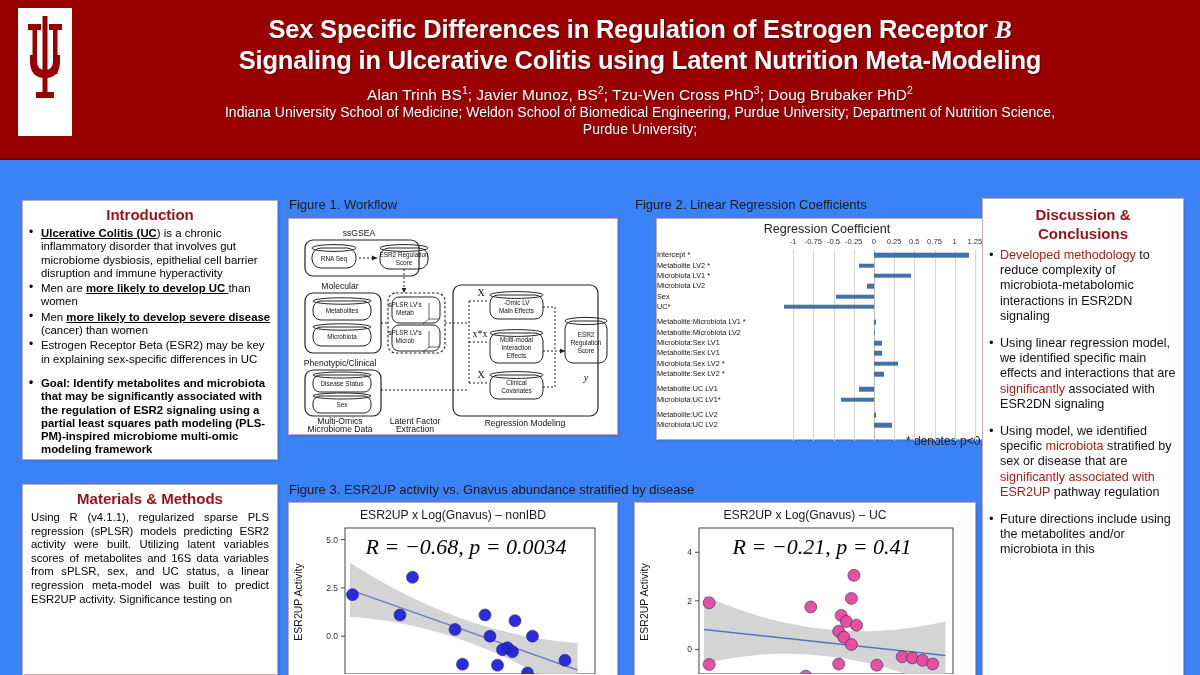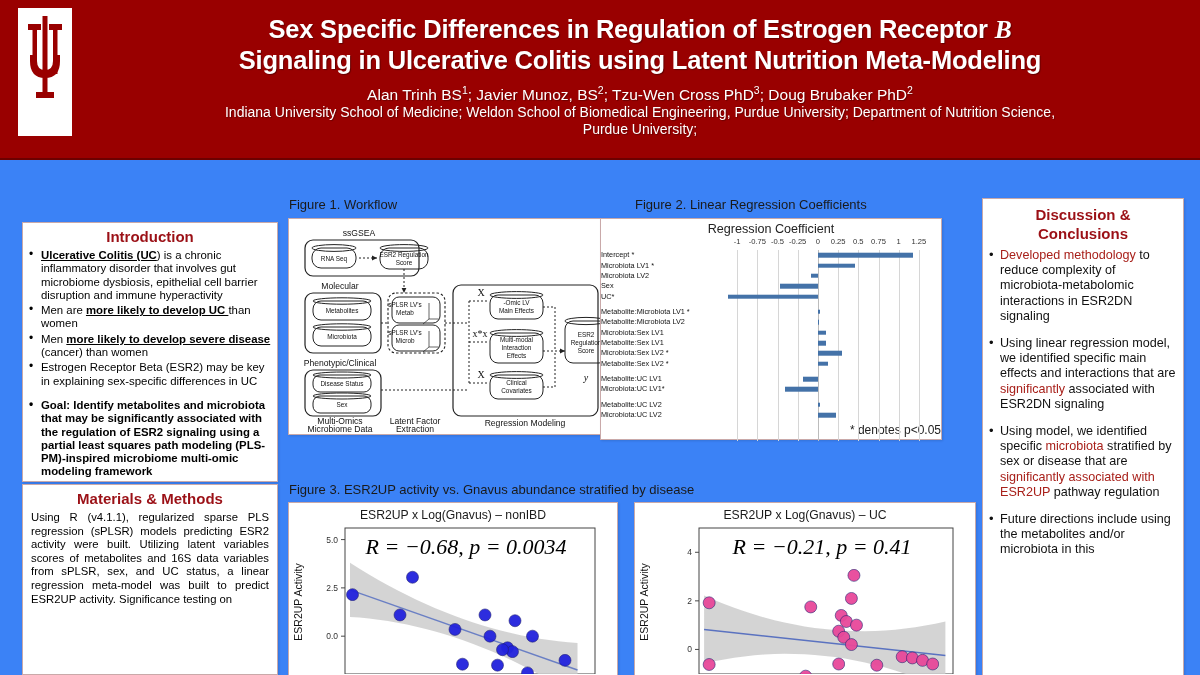--- a/index.html
+++ b/index.html
@@ -105,21 +105,21 @@
   }
 
   
   #fig1-box { left: 288px; top: 218px; width: 330px; height: 217px; }
   #fig1-inner { position:absolute; inset:4px; background:#fff; }
   .f1txt { font-size: 6.4px; fill: #111; font-family: "Liberation Sans", sans-serif; }
   .f1lbl { font-size: 8.6px; fill: #111; font-family: "Liberation Sans", sans-serif; }
   .f1big { font-size: 10px; fill: #111; font-family: "Liberation Serif", serif; }
 
   
-  #fig2-box { left: 600px; top: 218px; width: 342px; height: 222px; }
+  #fig2-box { left: 656px; top: 218px; width: 342px; height: 222px; }
   #f2-title {
     text-align: center; font-size: 12.6px; color: #222;
     margin-top: 3px;
   }
   #f2-axis {
     position: relative; height: 13px; margin: 1px 0 0 0;
   }
   #f2-axis .tk {
     position: absolute; top: 0; font-size: 7.6px; color: #333;
     transform: translateX(-50%); white-space: nowrap;
@@ -186,21 +186,21 @@
     </div>
     <div id="title-wrap">
       <div class="ttl"><span>Sex Specific Differences in Regulation of Estrogen Receptor </span><span class="ital">B</span></div>
       <div class="ttl">Signaling in Ulcerative Colitis using Latent Nutrition Meta-Modeling</div>
       <div class="authors">Alan Trinh BS<sup>1</sup>; Javier Munoz, BS<sup>2</sup>; Tzu-Wen Cross PhD<sup>3</sup>; Doug Brubaker PhD<sup>2</sup></div>
       <div class="affil">Indiana University School of Medicine; Weldon School of Biomedical Engineering, Purdue University; Department of Nutrition Science,</div>
       <div class="affil">Purdue University;</div>
     </div>
   </div>
 
-  <div class="panel" id="intro-box" style="left:22px; top:200px; width:256px; height:260px;margin-top:22px;">
+  <div class="panel" id="intro-box" style="left:22px; top:200px; width:256px; height:260px;">
     <div class="panel-title">Introduction</div>
     <ul class="bl">
       <li><span class="u">Ulcerative Colitis (UC</span>) is a chronic inflammatory disorder that involves gut microbiome dysbiosis, epithelial cell barrier disruption and immune hyperactivity</li>
       <li>Men are <span class="u">more likely to develop UC </span>than women</li>
       <li>Men <span class="u">more likely to develop severe disease</span> (cancer) than women</li>
       <li>Estrogen Receptor Beta (ESR2) may be key in explaining sex-specific differences in UC</li>
       <li class="spacer-li" style="height:7px"></li>
       <li class="b">Goal: Identify metabolites and microbiota that may be significantly associated with the regulation of ESR2 signaling using a partial least squares path modeling (PLS-PM)-inspired microbiome multi-omic modeling framework</li>
     </ul>
   </div>
@@ -351,20 +351,24 @@
           <div class="gridline" style="left: 216.9px; background: rgb(188, 188, 188);"></div>
           <div class="gridline" style="left: 237.1px;"></div>
           <div class="gridline" style="left: 257.3px;"></div>
           <div class="gridline" style="left: 277.5px;"></div>
           <div class="gridline" style="left: 297.7px;"></div>
           <div class="gridline" style="left: 317.9px;"></div>
         </div>
         <div class="f2row">
           <div class="f2lab">Intercept  *</div>
           <div class="f2bar" style="background: rgb(68, 114, 168); left: 216.9px; width: 95.344px;"></div>
+        </div>
+        <div class="f2row">
+          <div class="f2lab">Metabolite LV2 *</div>
+          <div class="f2bar" style="background: rgb(68, 114, 168); left: 201.548px; width: 15.352px;"></div>
         </div>
         <div class="f2row">
           <div class="f2lab">Microbiota LV1 *</div>
           <div class="f2bar" style="background: rgb(68, 114, 168); left: 216.9px; width: 37.168px;"></div>
         </div>
         <div class="f2row">
           <div class="f2lab"> Microbiota LV2</div>
           <div class="f2bar" style="background: rgb(68, 114, 168); left: 210.436px; width: 6.464px;"></div>
         </div>
         <div class="f2row">

